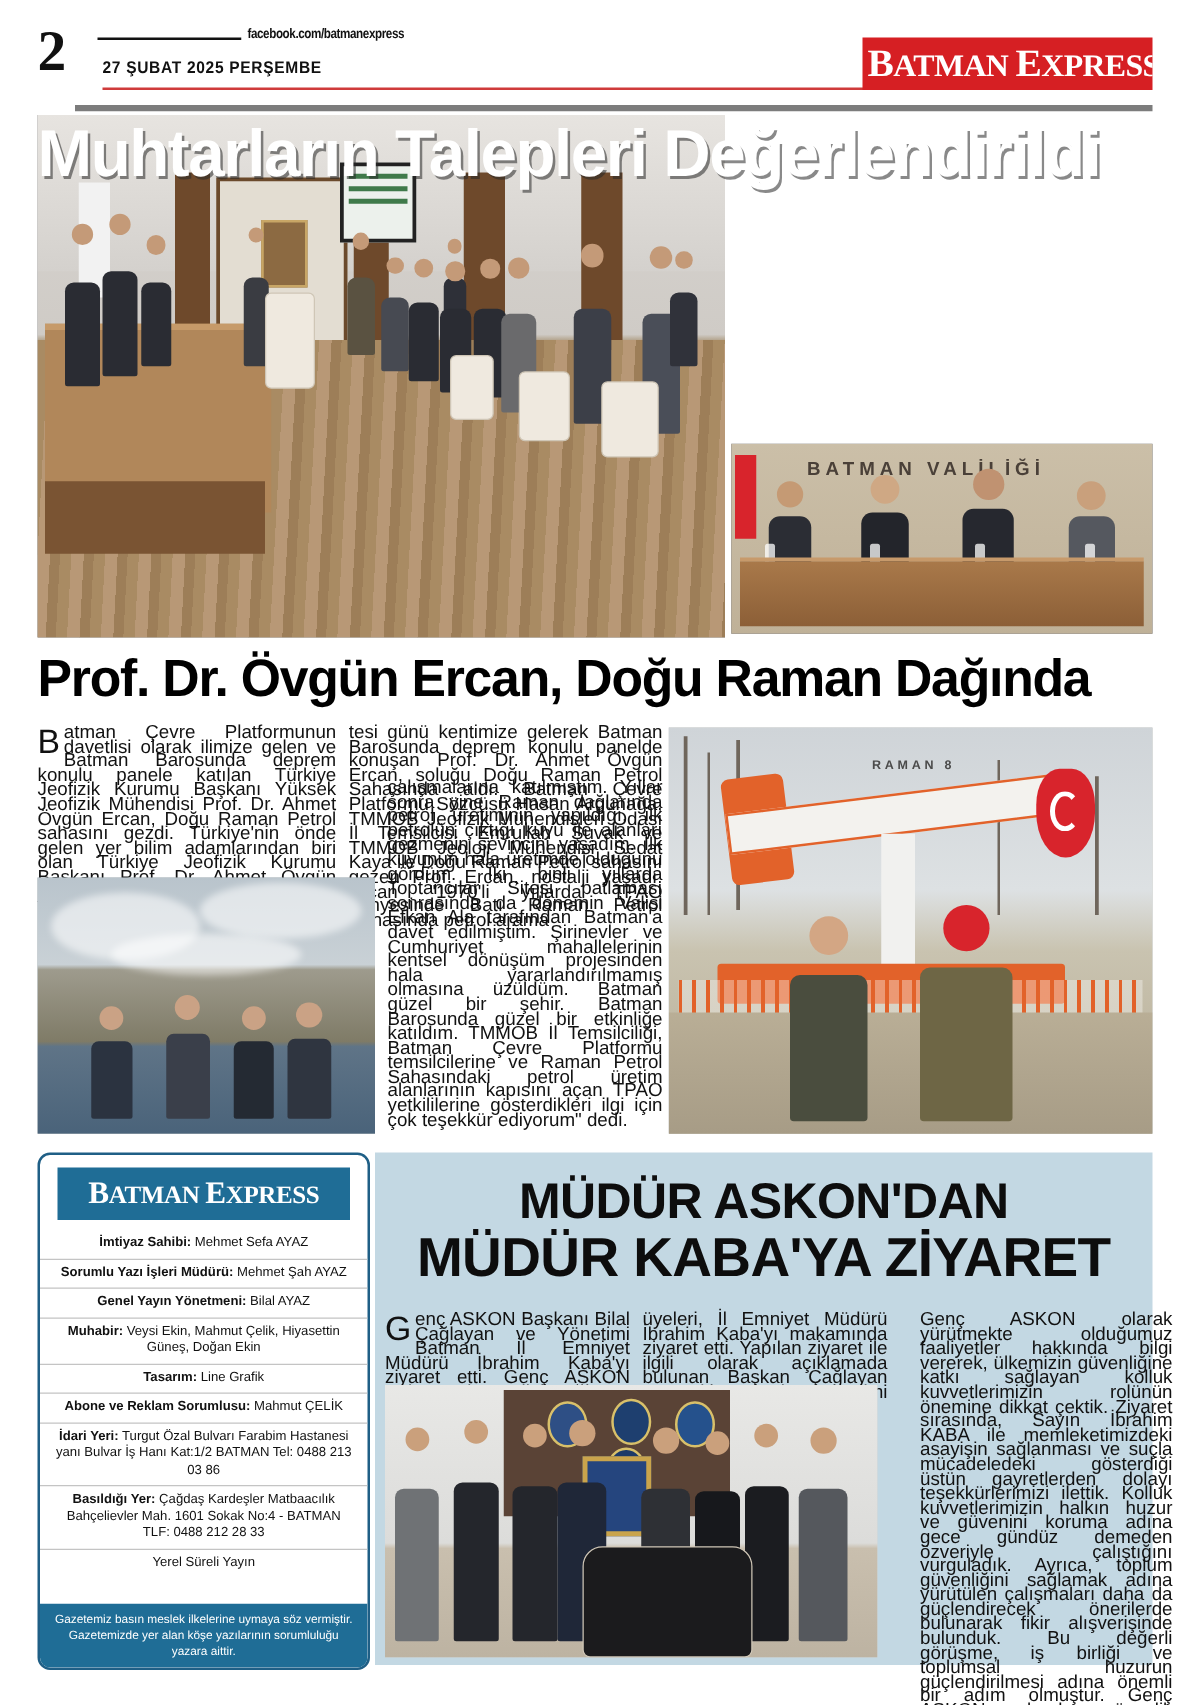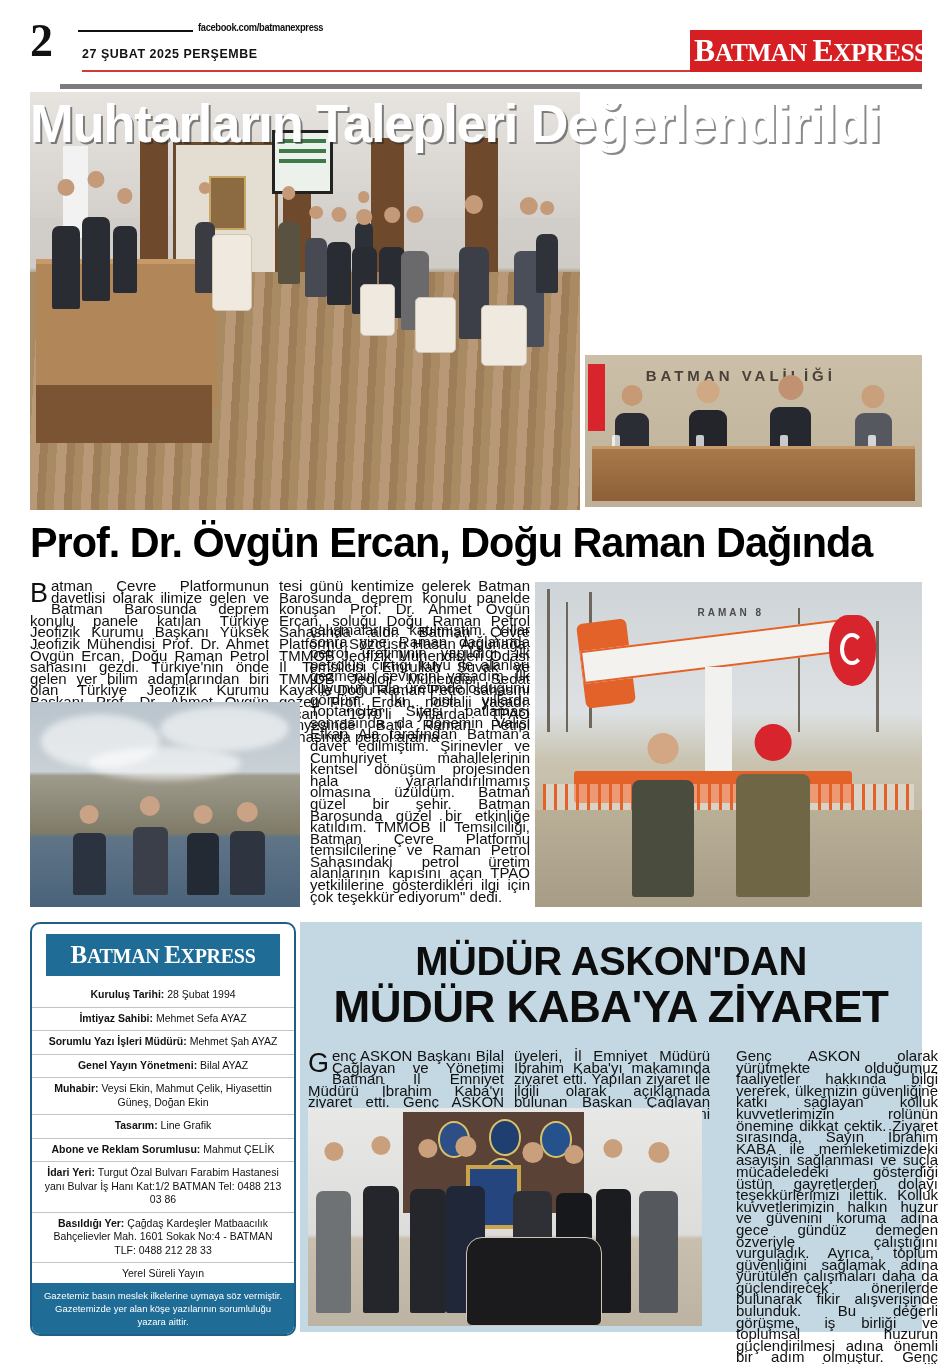--- a/index.html
+++ b/index.html
@@ -299,21 +299,20 @@
           </div>
       </div>
     </div>
   </div>
 
   <div class="imprint">
     <div class="imp-logo">
       <span><b>B</b><b class="sm">ATMAN </b><b>E</b><b class="sm">XPRESS</b></span>
     </div>
     <div id="imprint-rows">
-        <div class="imp-row"><b>Kuruluş Tarihi:</b> <span> 28 Şubat 1994</span></div>
         <div class="imp-row"><b>İmtiyaz Sahibi:</b> <span>Mehmet Sefa AYAZ</span></div>
         <div class="imp-row"><b>Sorumlu Yazı İşleri Müdürü:</b> <span> Mehmet Şah AYAZ</span></div>
         <div class="imp-row"><b>Genel Yayın Yönetmeni:</b> <span> Bilal AYAZ</span></div>
         <div class="imp-row"><b>Muhabir:</b> <span> Veysi Ekin, Mahmut Çelik, Hiyasettin Güneş, Doğan Ekin</span></div>
         <div class="imp-row"><b>Tasarım:</b> <span> Line Grafik</span></div>
         <div class="imp-row"><b>Abone ve Reklam Sorumlusu:</b> <span> Mahmut ÇELİK</span></div>
         <div class="imp-row"><b>İdari Yeri:</b> <span> Turgut Özal Bulvarı Farabim Hastanesi yanı Bulvar İş Hanı Kat:1/2 BATMAN Tel: 0488 213 03 86</span></div>
         <div class="imp-row"><b>Basıldığı Yer:</b> <span> Çağdaş Kardeşler Matbaacılık Bahçelievler Mah. 1601 Sokak No:4  -  BATMAN TLF: 0488 212 28 33</span></div>
         <div class="imp-row"><span>Yerel Süreli Yayın</span></div>
       </div>

